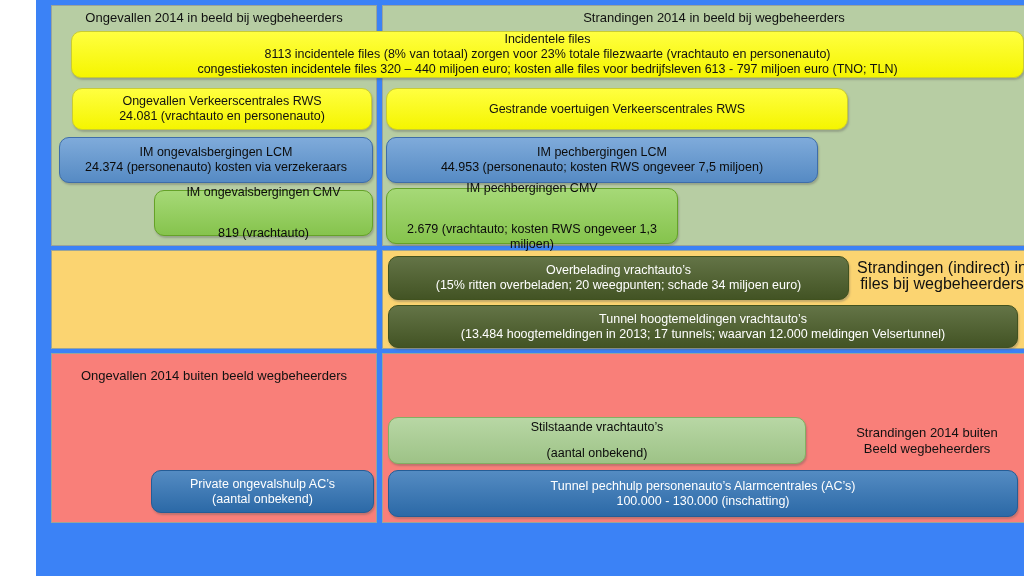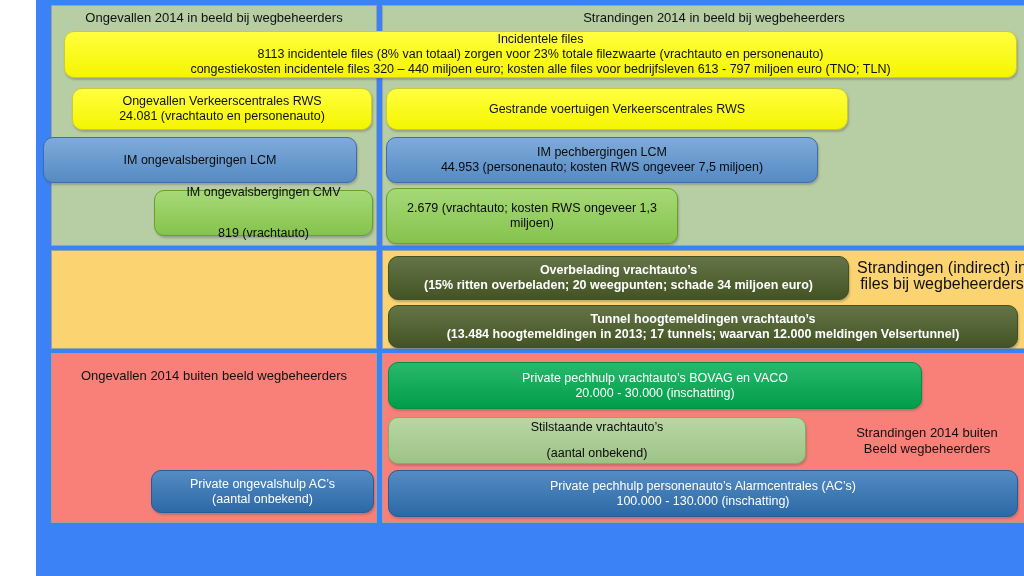--- a/index.html
+++ b/index.html
@@ -67,21 +67,20 @@
     background-image: linear-gradient(rgba(255,255,255,0.22), rgba(0,0,0,0.05));
     border: 1px solid #65a228;
     color: #0b0b0b;
     gap: 26px;
   }
   .greendark {
     background: #4a5d28;
     background-image: linear-gradient(rgba(255,255,255,0.14), rgba(0,0,0,0.10));
     border: 1px solid #41521f;
     color: #ffffff;
-    font-weight: bold;
   }
   .greenbright {
     background: #00ab50;
     background-image: linear-gradient(rgba(255,255,255,0.16), rgba(0,0,0,0.08));
     border: 1px solid #00913f;
     color: #ffffff;
   }
   .greenpale {
     background: #a6cd8e;
     background-image: linear-gradient(rgba(255,255,255,0.20), rgba(0,0,0,0.05));
@@ -104,50 +103,52 @@
   <div class="panel green" style="left:346px; top:5px;   width:664px; height:241px;"></div>
   <div class="panel orange" style="left:15px;  top:250px; width:326px; height:99px;"></div>
   <div class="panel orange" style="left:346px; top:250px; width:664px; height:99px;"></div>
   <div class="panel red" style="left:15px;  top:353px; width:326px; height:170px;"></div>
   <div class="panel red" style="left:346px; top:353px; width:664px; height:170px;"></div>
 
   <div class="hdr" style="left:15px; top:10px; width:326px;">Ongevallen 2014 in beeld bij wegbeheerders</div>
   <div class="hdr" style="left:346px; top:10px; width:664px;">Strandingen 2014 in beeld bij wegbeheerders</div>
   <div class="hdr" style="left:15px; top:368px; width:326px;">Ongevallen 2014 buiten beeld wegbeheerders</div>
 
-  <div class="rbox yellow" style="left:28px; top:31px; width:953px; height:47px;">
+  <div class="rbox yellow" style="left:35px; top:31px; width:953px; height:47px;">
     <div class="bl">Incidentele files</div>
     <div class="bl">8113 incidentele files (8% van totaal) zorgen voor 23% totale filezwaarte (vrachtauto en personenauto)</div>
     <div class="bl">congestiekosten incidentele files 320 – 440 miljoen euro; kosten alle files voor bedrijfsleven 613 - 797 miljoen euro (TNO; TLN)</div>
   </div>
 
   <div class="rbox yellow" style="left:36px; top:88px; width:300px; height:42px;">
     <div class="bl">Ongevallen Verkeerscentrales RWS</div>
     <div class="bl">24.081 (vrachtauto en personenauto)</div>
   </div>
 
-  <div class="rbox bluelight" style="left:7px; top:137px; width:314px; height:46px;">
+  <div class="rbox bluelight" style="left:23px; top:137px; width:314px; height:46px;">
     <div class="bl">IM ongevalsbergingen LCM</div>
+    <div class="bl">24.374 (personenauto) kosten via verzekeraars</div>
   </div>
 
   <div class="rbox greenmid" style="left:118px; top:190px; width:219px; height:46px;">
     <div class="bl">IM ongevalsbergingen CMV</div>
     <div class="bl">819 (vrachtauto)</div>
   </div>
 
   <div class="rbox yellow" style="left:350px; top:88px; width:462px; height:42px;border-radius:11px;">
     <div class="bl">Gestrande voertuigen Verkeerscentrales RWS</div>
   </div>
 
   <div class="rbox bluelight" style="left:350px; top:137px; width:432px; height:46px;">
     <div class="bl">IM pechbergingen LCM</div>
     <div class="bl">44.953 (personenauto; kosten RWS ongeveer 7,5 miljoen)</div>
   </div>
 
   <div class="rbox greenmid" style="left:350px; top:188px; width:292px; height:56px;">
+    <div class="bl">IM pechbergingen CMV</div>
     <div class="bl">2.679 (vrachtauto; kosten RWS ongeveer 1,3 miljoen)</div>
   </div>
 
   <div class="rbox greendark" style="left:352px; top:256px; width:461px; height:44px;">
     <div class="bl">Overbelading vrachtauto’s</div>
     <div class="bl">(15% ritten overbeladen; 20 weegpunten; schade 34 miljoen euro)</div>
   </div>
 
   <div class="hdr" style="left:816px; top:260px; width:180px; font-size:16px;">
     <div>Strandingen (indirect) in</div>
@@ -157,33 +158,29 @@
   <div class="rbox greendark" style="left:352px; top:305px; width:630px; height:43px;">
     <div class="bl">Tunnel hoogtemeldingen vrachtauto’s</div>
     <div class="bl">(13.484 hoogtemeldingen in 2013; 17 tunnels; waarvan 12.000 meldingen Velsertunnel)</div>
   </div>
 
   <div class="rbox bluedark" style="left:115px; top:470px; width:223px; height:43px;">
     <div class="bl">Private ongevalshulp AC’s</div>
     <div class="bl">(aantal onbekend)</div>
   </div>
 
-  <div class="rbox greenbright" style="left:352px; top:362px; width:534px; height:47px;">
-    <div class="bl">Private pechhulp vrachtauto’s BOVAG en VACO</div>
-    <div class="bl">20.000 - 30.000 (inschatting)</div>
-  </div>
 
   <div class="rbox greenpale" style="left:352px; top:417px; width:418px; height:47px;justify-content:space-between;">
     <div class="bl">Stilstaande vrachtauto’s</div>
     <div class="bl">(aantal onbekend)</div>
   </div>
 
   <div class="hdr" style="left:790px; top:425px; width:202px;">
     <div>Strandingen 2014 buiten</div>
     <div>Beeld wegbeheerders</div>
   </div>
 
   <div class="rbox bluedark" style="left:352px; top:470px; width:630px; height:47px;">
-    <div class="bl">Private pechhulp personenauto’s Alarmcentrales (AC’s)</div>
+    <div class="bl">Tunnel pechhulp personenauto’s Alarmcentrales (AC’s)</div>
     <div class="bl">100.000 - 130.000 (inschatting)</div>
   </div>
 
 </div>
 
 </body></html>

